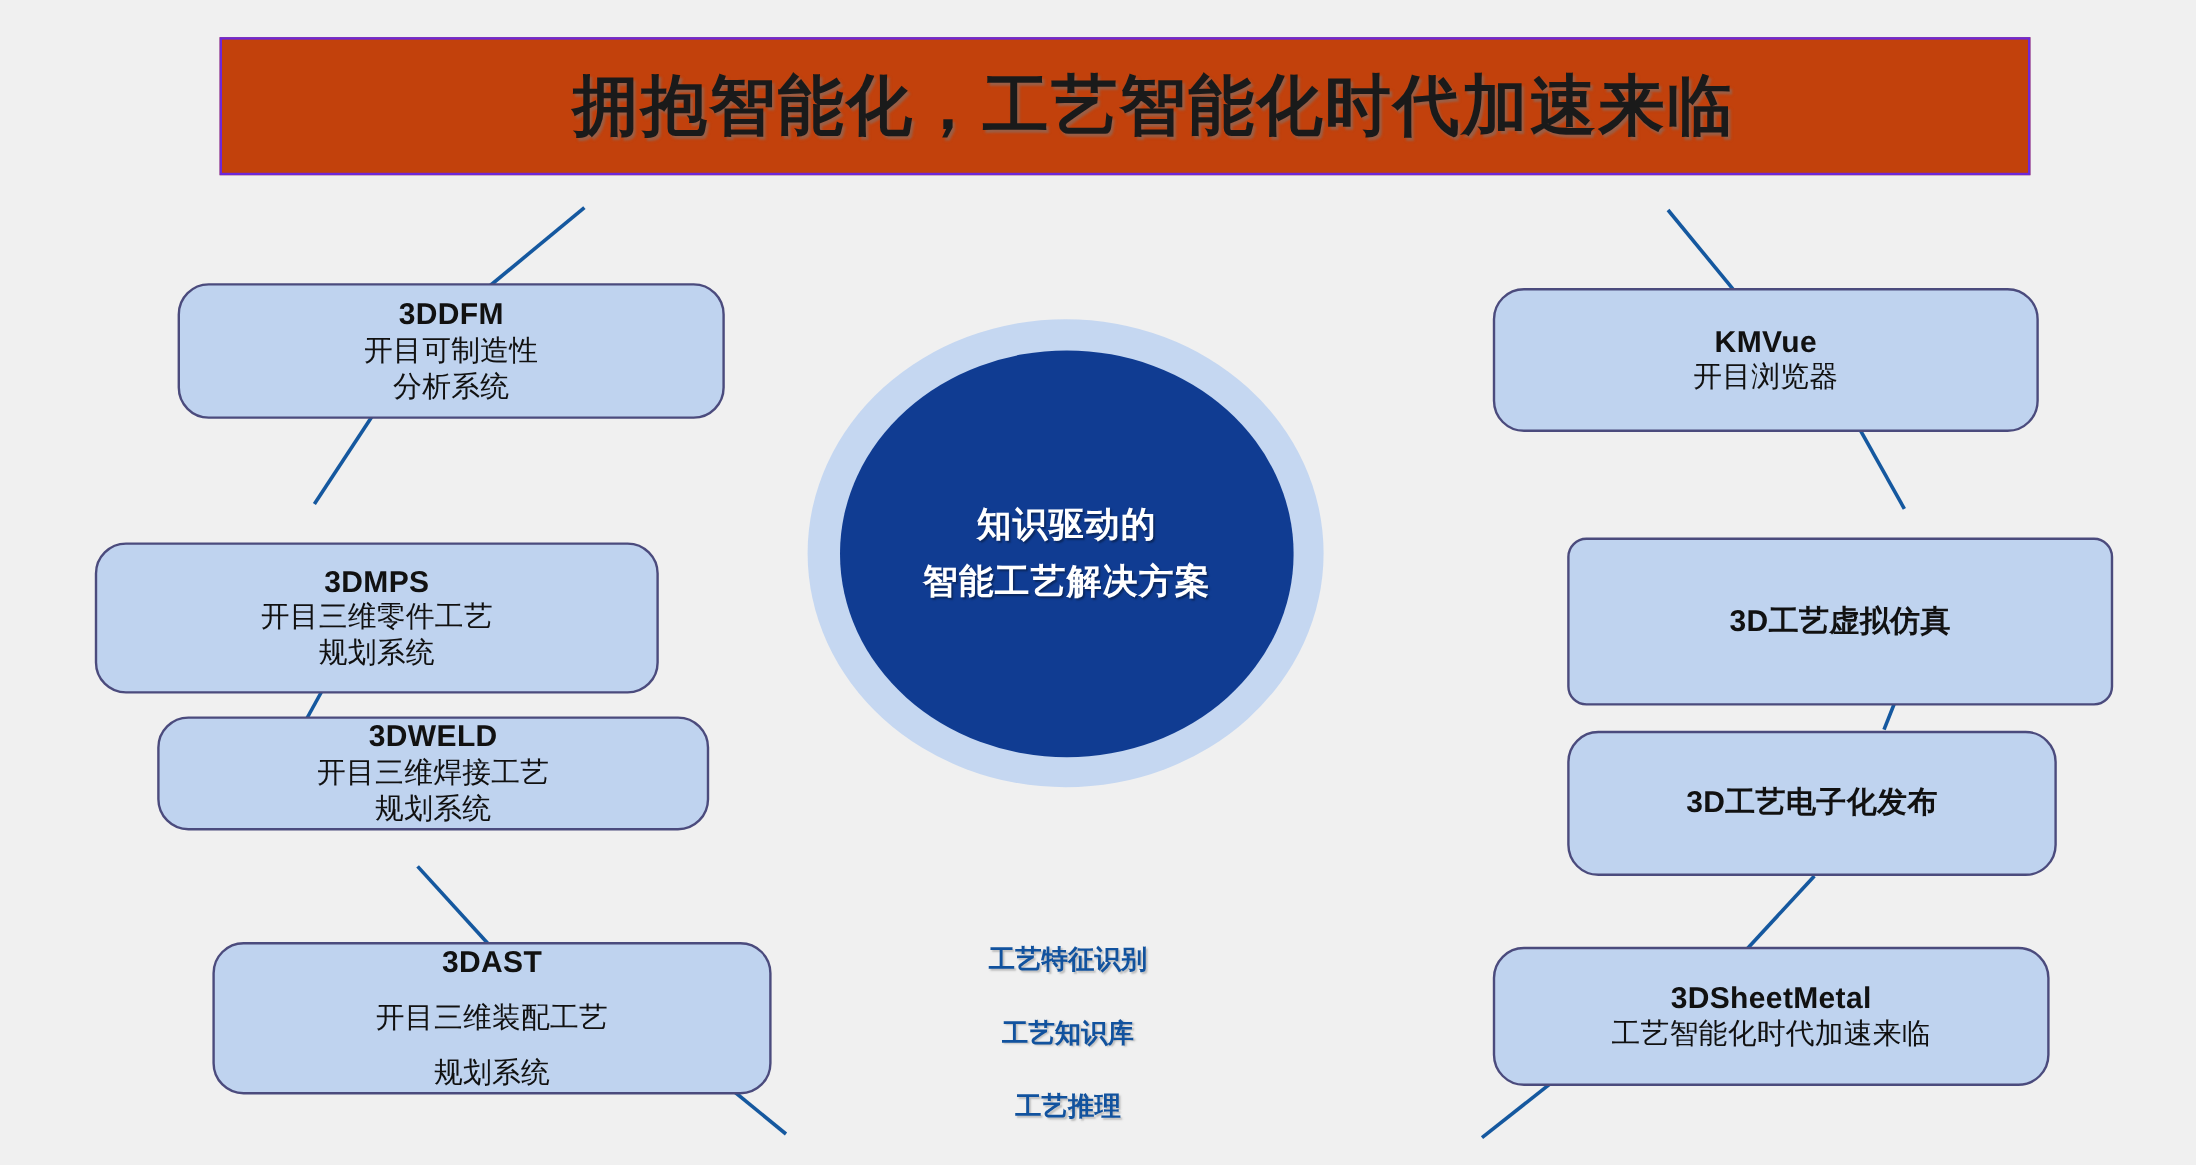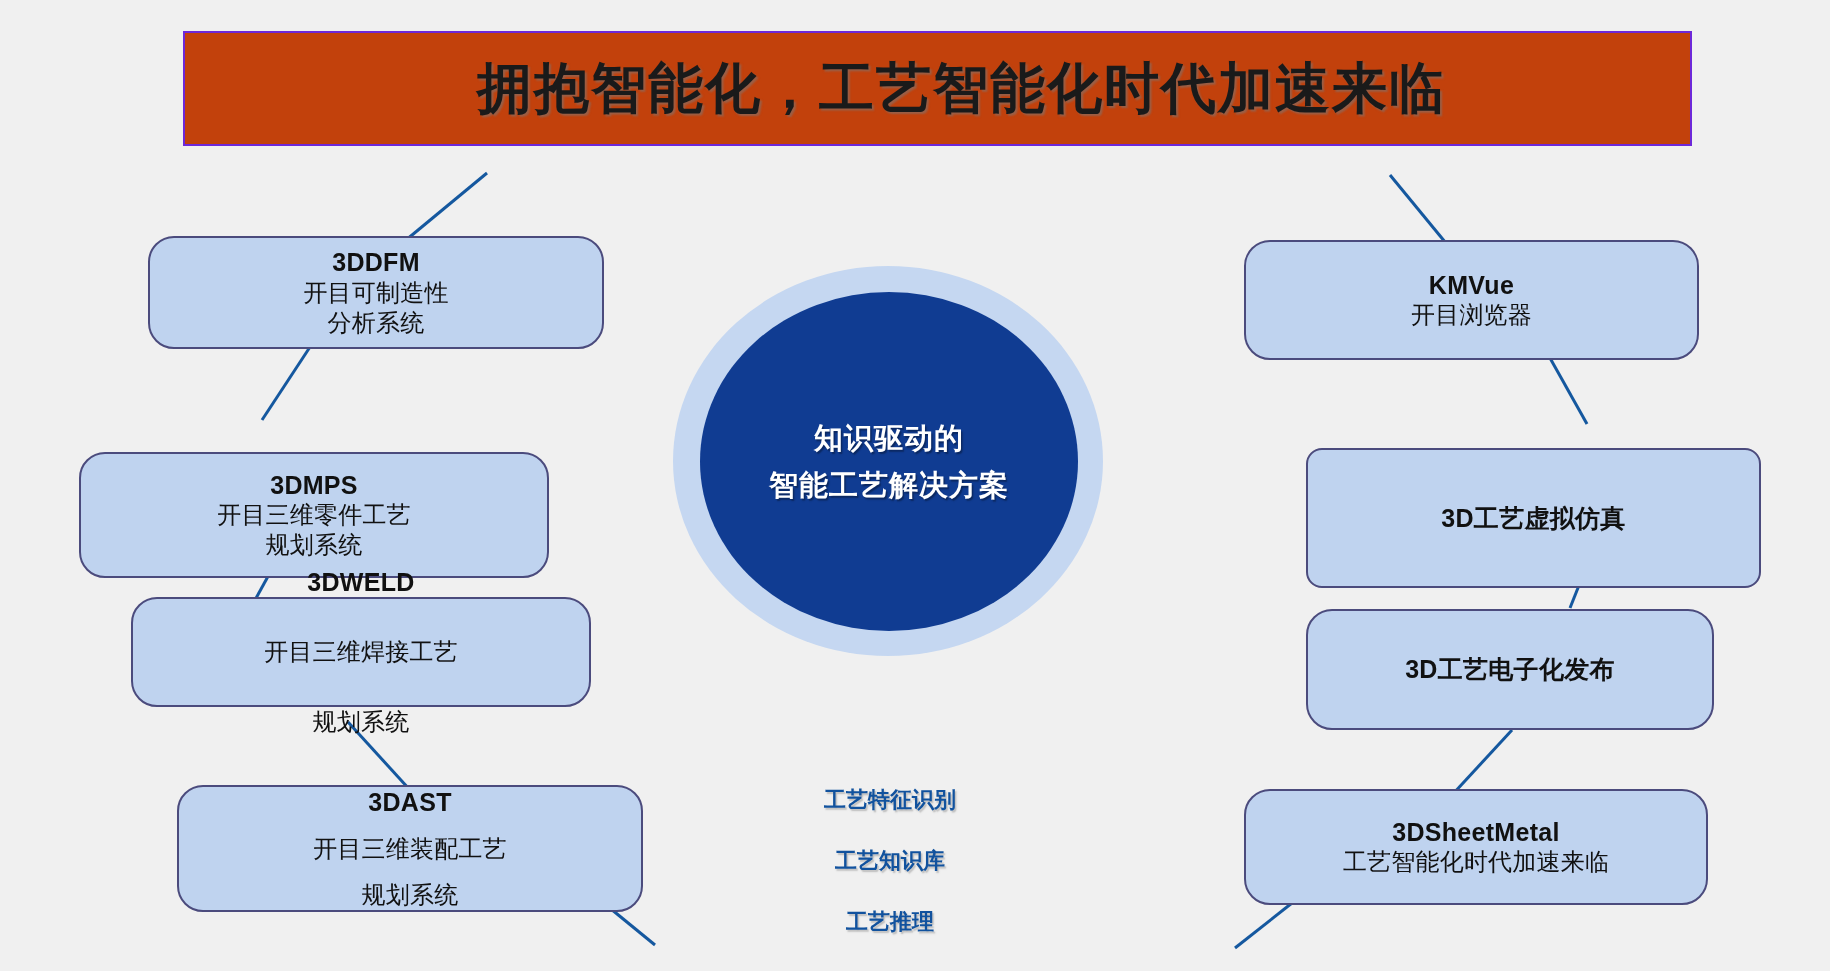--- a/index.html
+++ b/index.html
@@ -168,21 +168,21 @@
     <span class="node-sub">开目可制造性</span>
     <span class="node-sub">分析系统</span>
   </div>
 
   <div class="node" style="left:79px; top:416px; width:470px; height:126px;margin-top:36px;">
     <span class="node-title">3DMPS</span>
     <span class="node-sub">开目三维零件工艺</span>
     <span class="node-sub">规划系统</span>
   </div>
 
-  <div class="node" style="left:131px; top:597px; width:460px; height:110px;gap:40px;">
+  <div class="node" style="left:131px; top:597px; width:460px; height:95px;">
     <span class="node-title">3DWELD</span>
     <span class="node-sub">开目三维焊接工艺</span>
     <span class="node-sub">规划系统</span>
   </div>
 
   <div class="node" style="left:177px; top:785px; width:466px; height:127px;justify-content:space-between;">
     <span class="node-title">3DAST</span>
     <span class="node-sub">开目三维装配工艺</span>
     <span class="node-sub">规划系统</span>
   </div>

